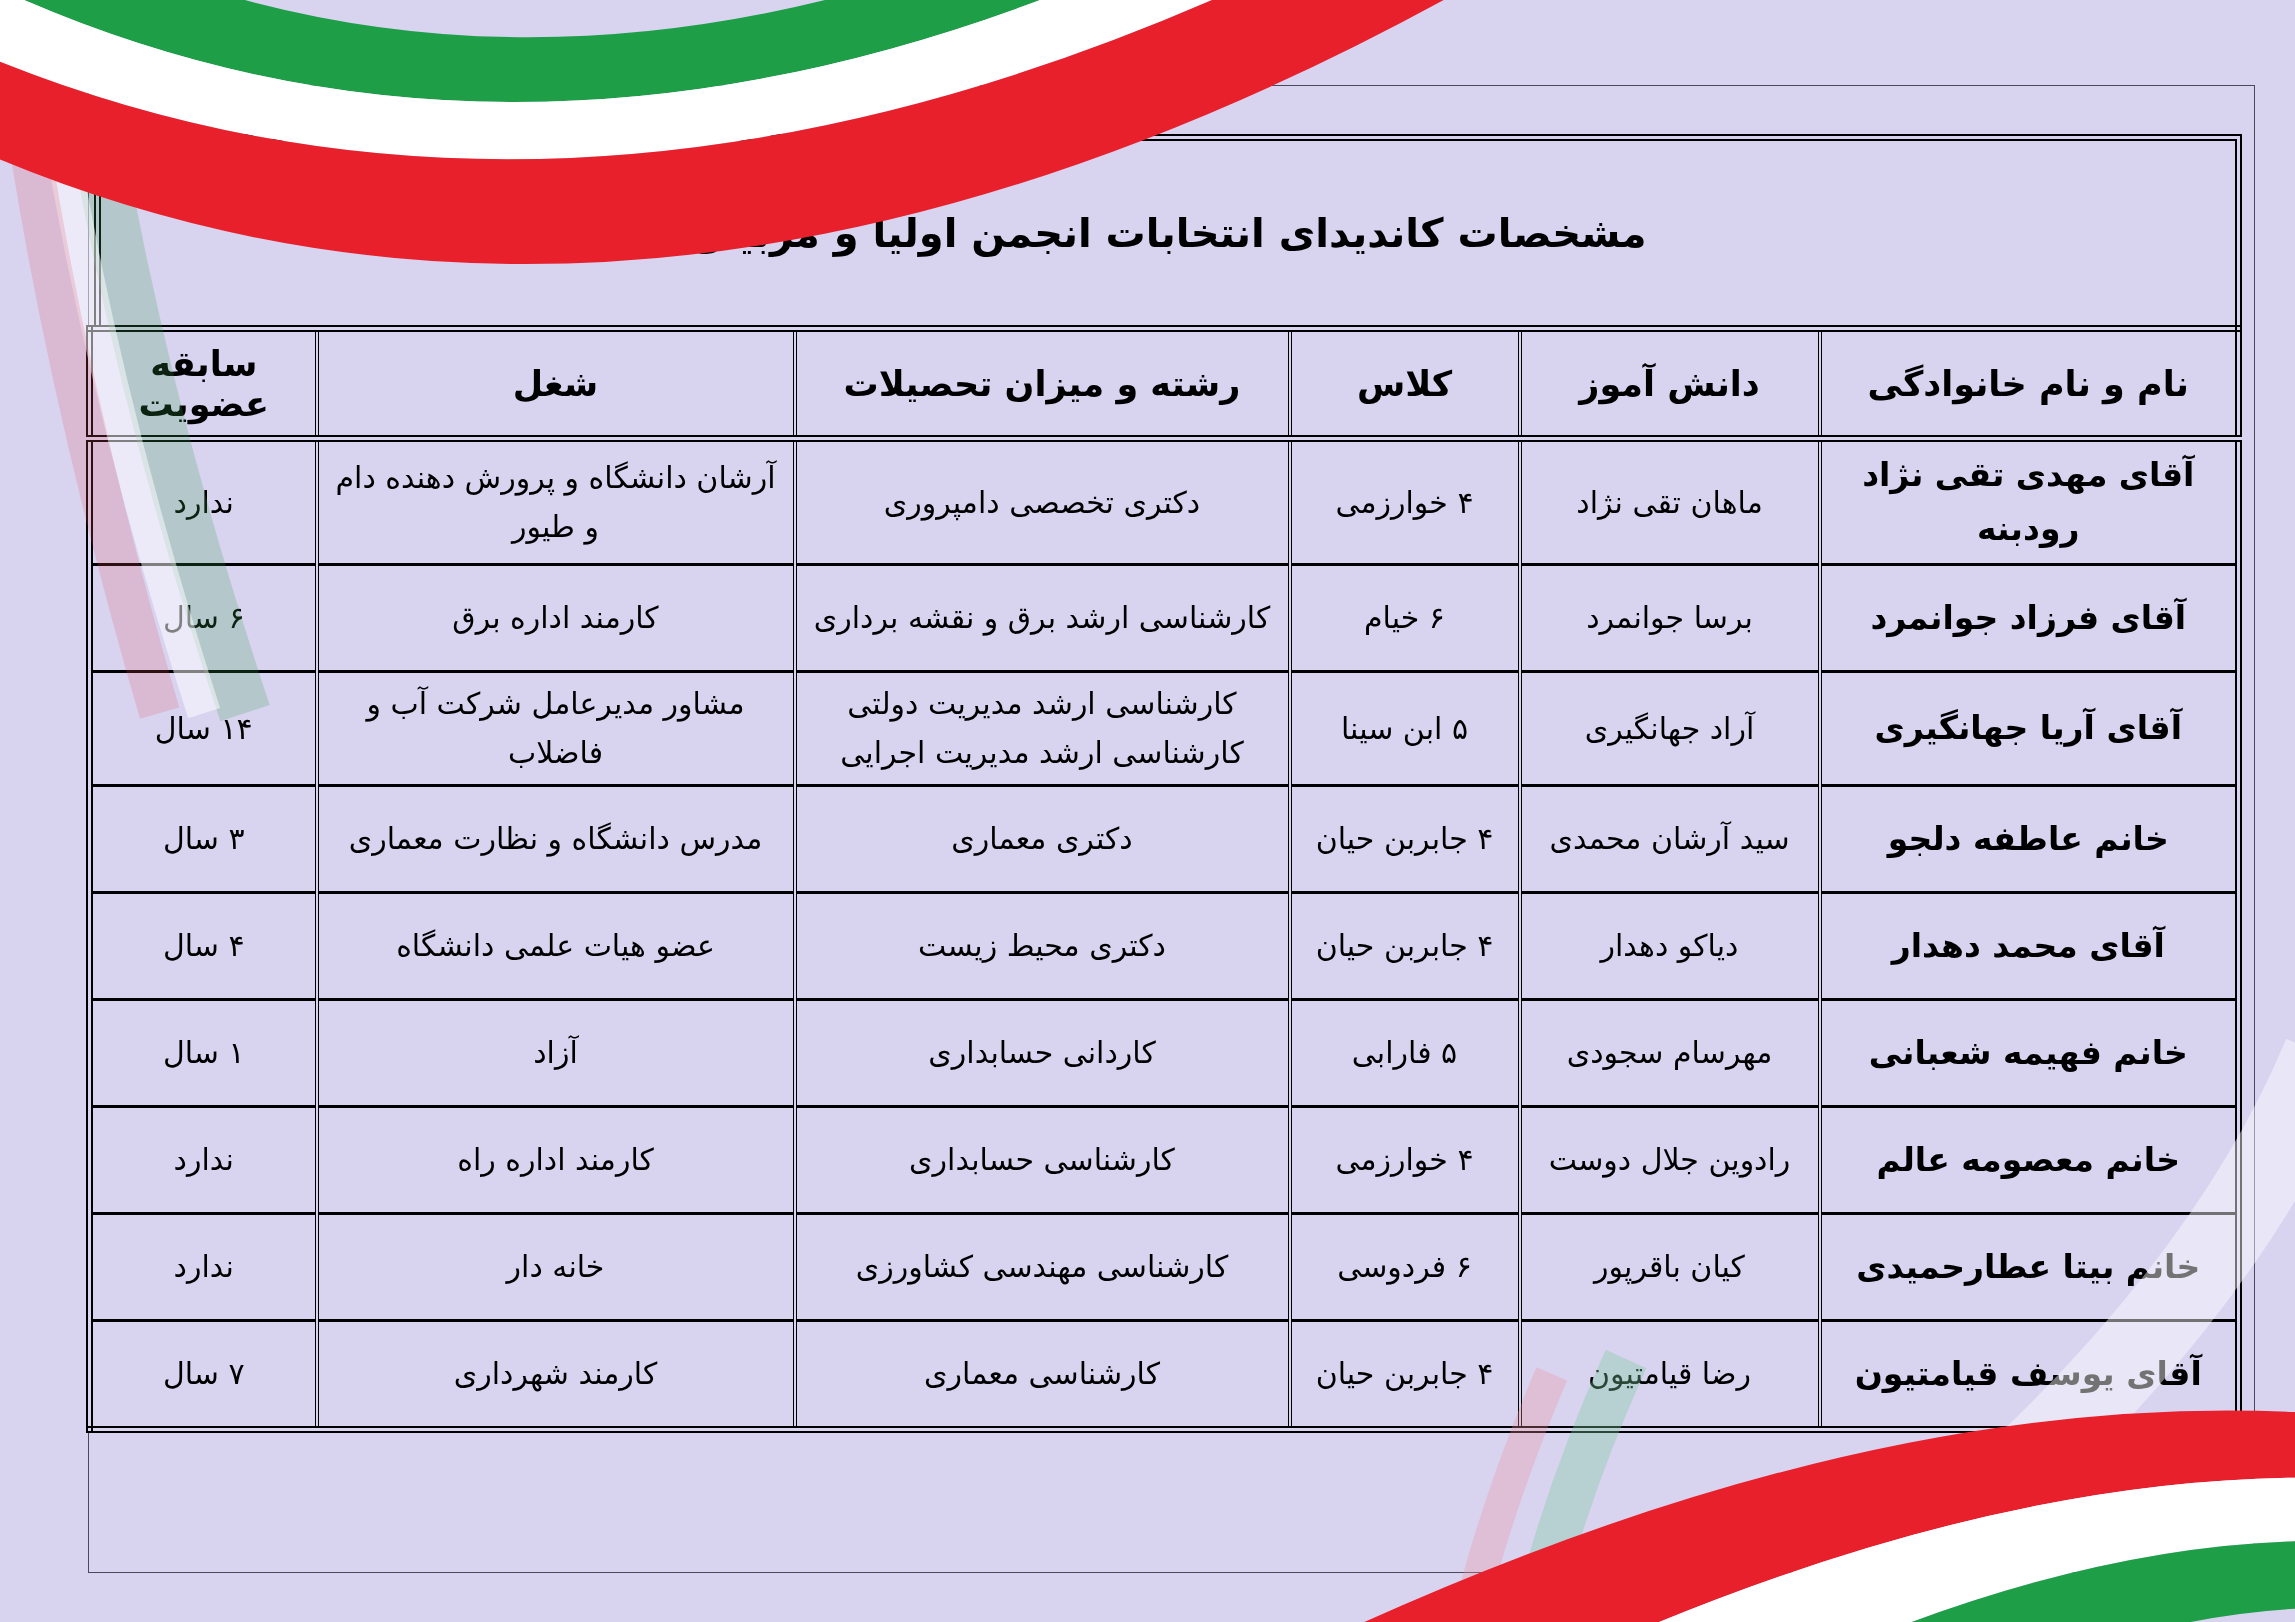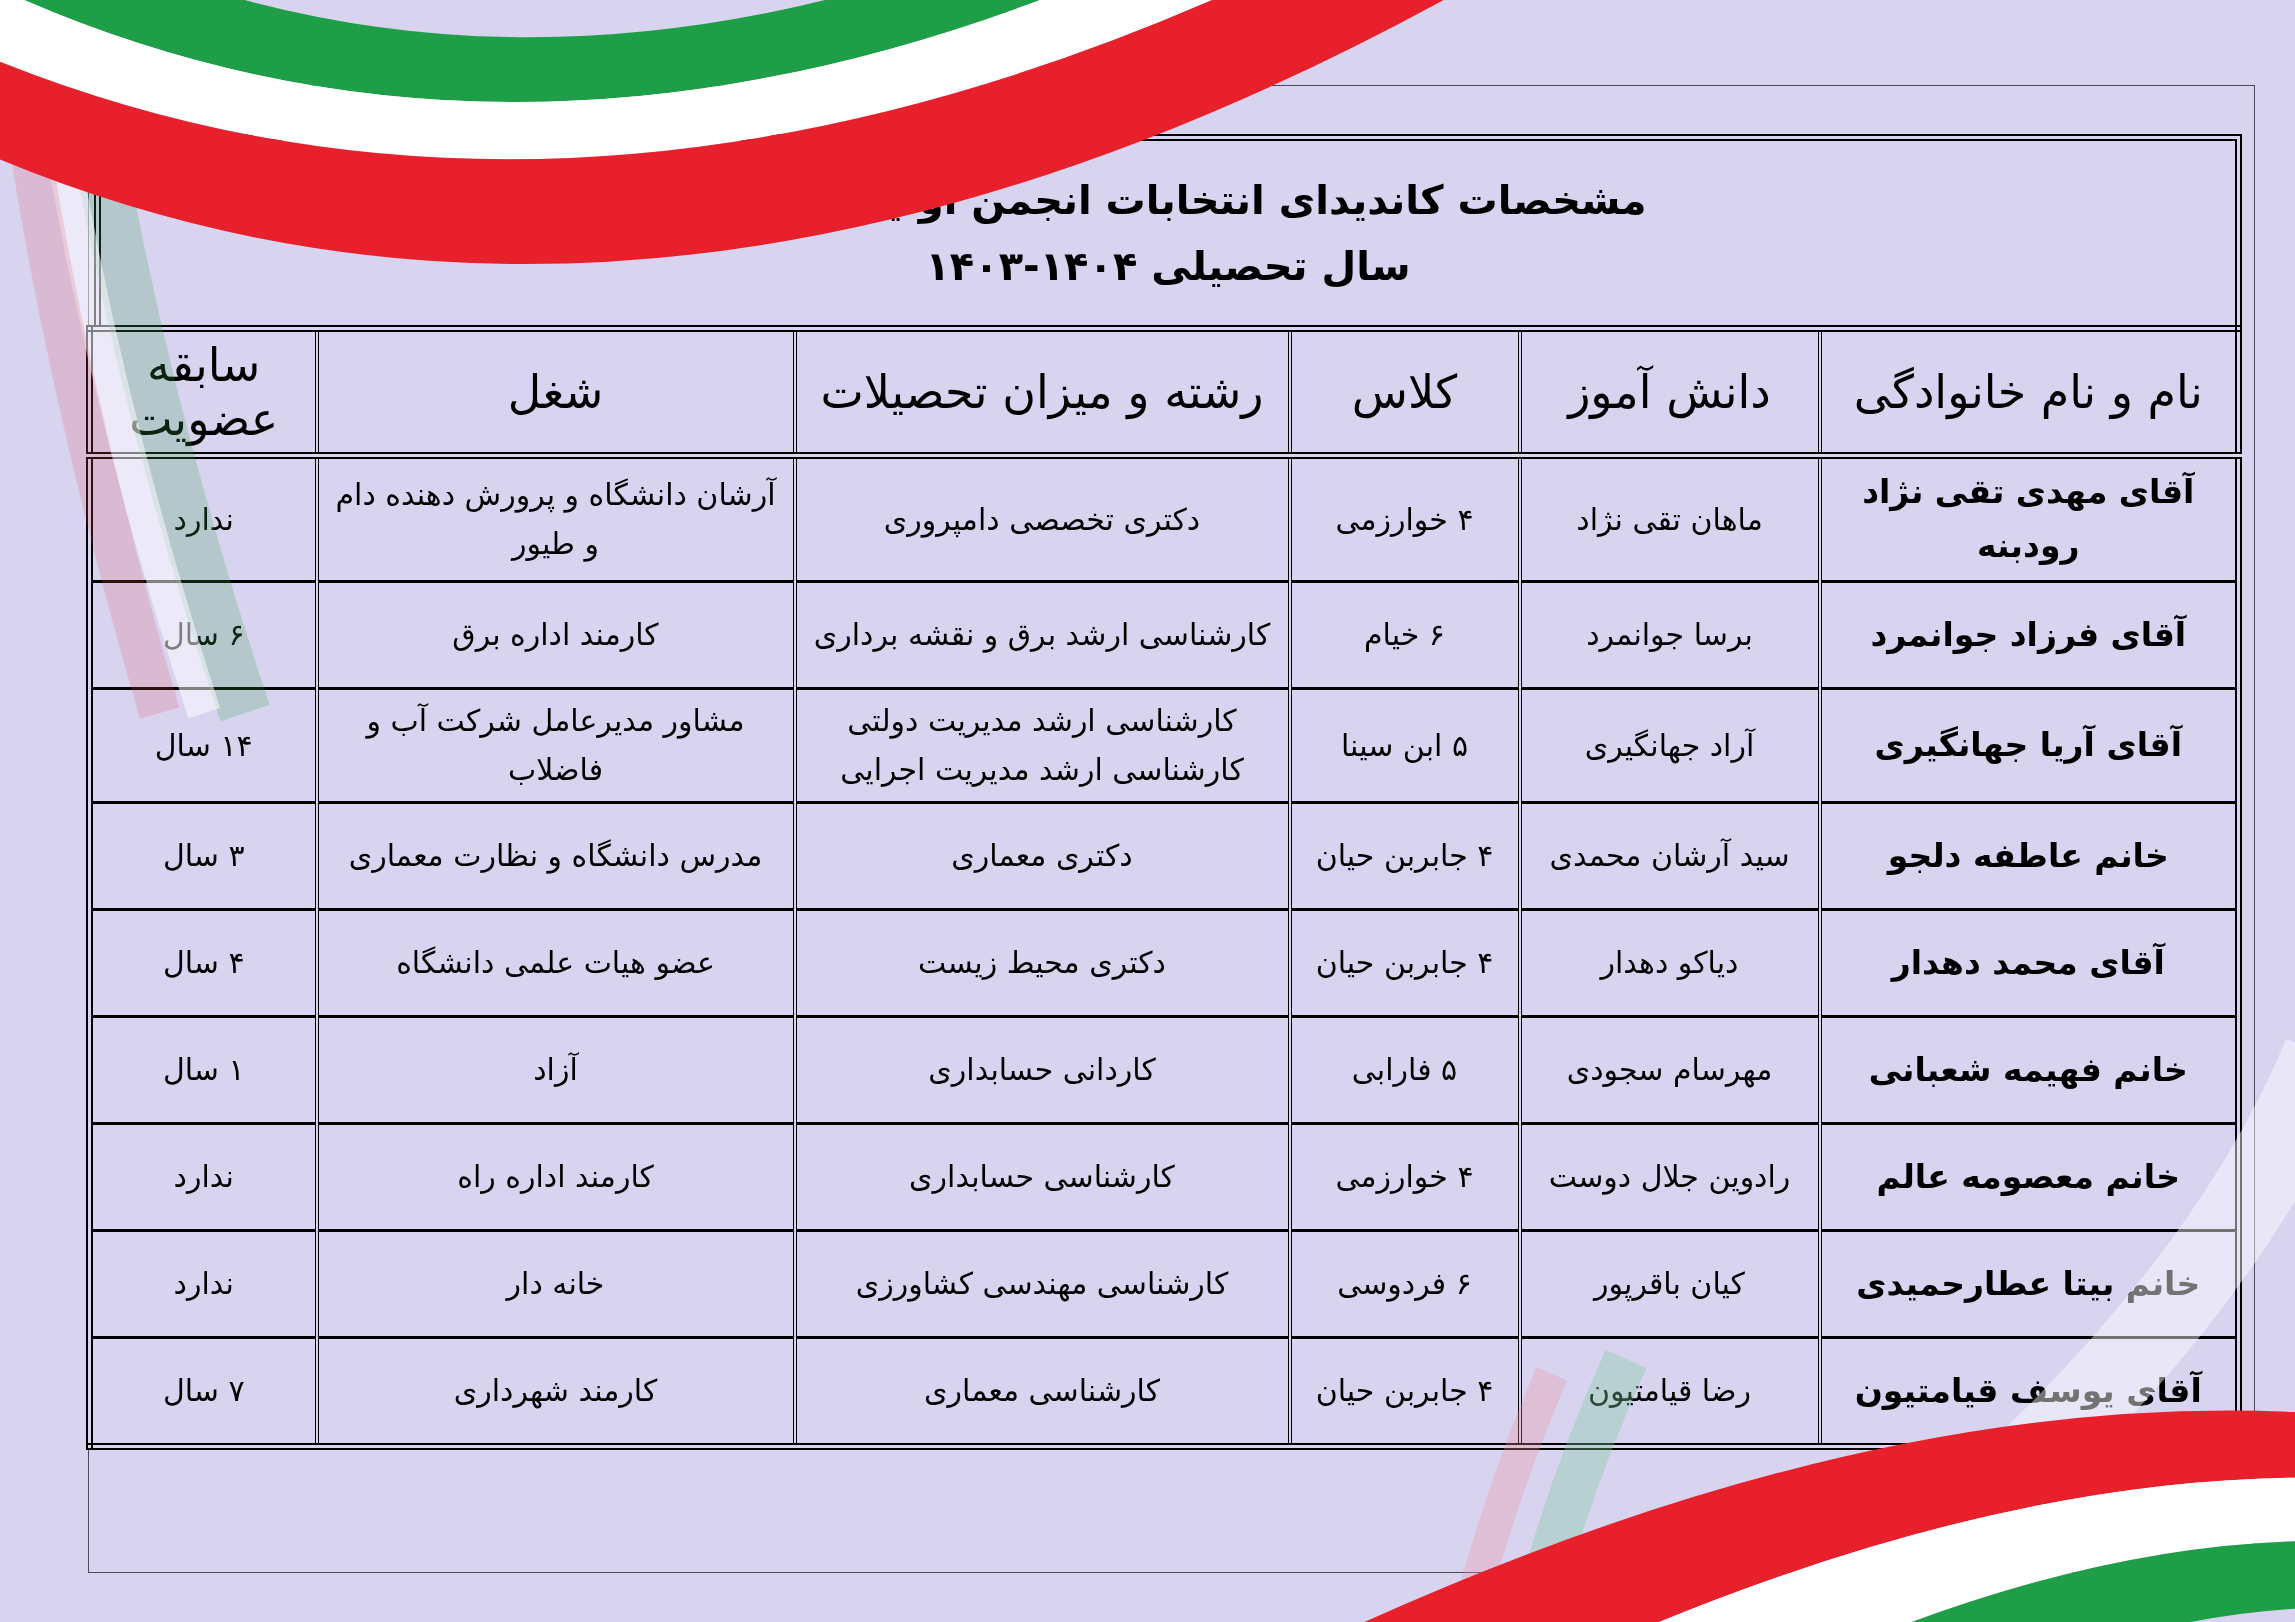--- a/index.html
+++ b/index.html
@@ -50,21 +50,21 @@
     border-left:4.5px double #000;
     border-right:4.5px double #000;
     border-top:3px solid #000;
     border-bottom:3px solid #000;
     text-align:center;vertical-align:middle;
     padding:6px 9px;
     overflow:hidden;
   }
   thead th{
     height:91px;
-    font-size:46px;font-weight:400;
+    font-size:35px;font-weight:700;
     border-bottom:7.4px double #000;
   }
   tbody td{
     height:92px;
     font-size:30px;font-weight:400;
     line-height:1.65;
     white-space:pre-line;
   }
   tbody td.cell-name{
     font-size:33px;font-weight:900;
@@ -78,21 +78,20 @@
   }
 </style>
 </head>
 <body>
 
 <div class="page-frame"></div>
 
 <div class="doc">
   <div class="title-box">
     <div class="title-line">مشخصات کاندیدای انتخابات انجمن اولیا و مربیان</div>
-    <div class="title-line">سال تحصیلی ۱۴۰۴-۱۴۰۳</div>
   </div>
 
   <table class="candidates">
     <colgroup>
       <col class="c-name">
         <col class="c-student">
         <col class="c-class">
       <col class="c-edu">
         <col class="c-job">
         <col class="c-mem">

